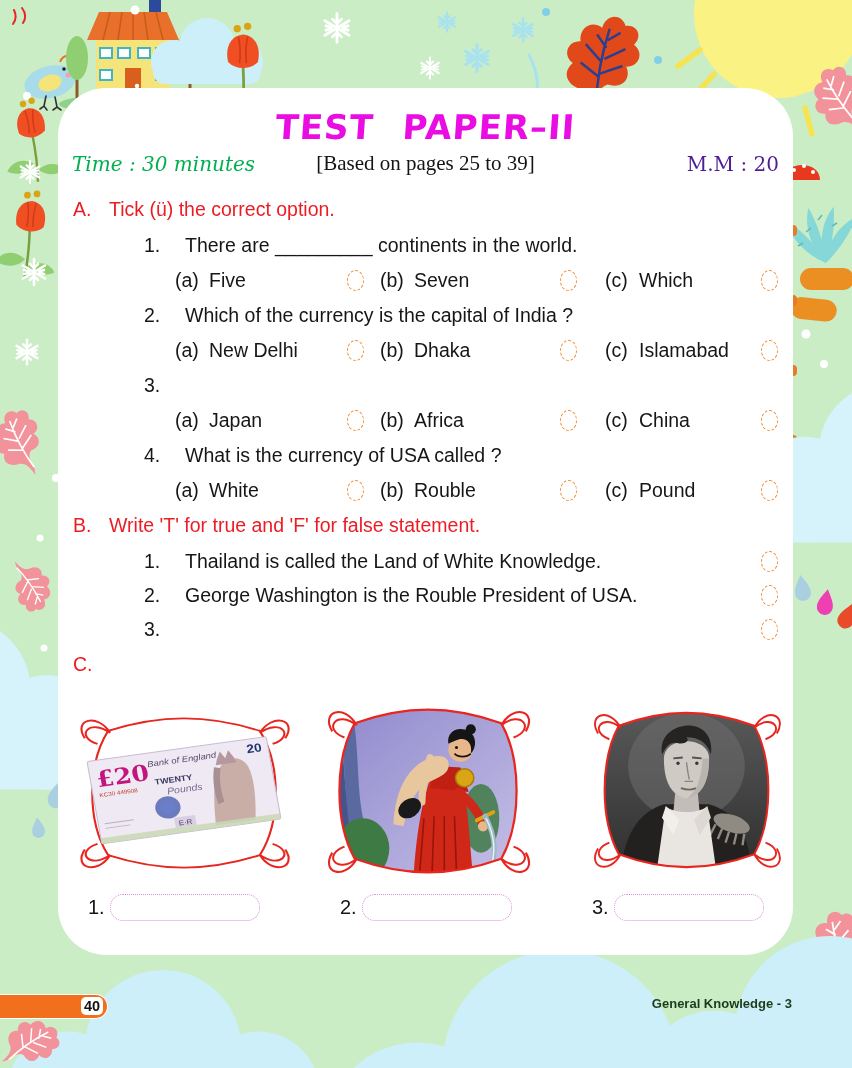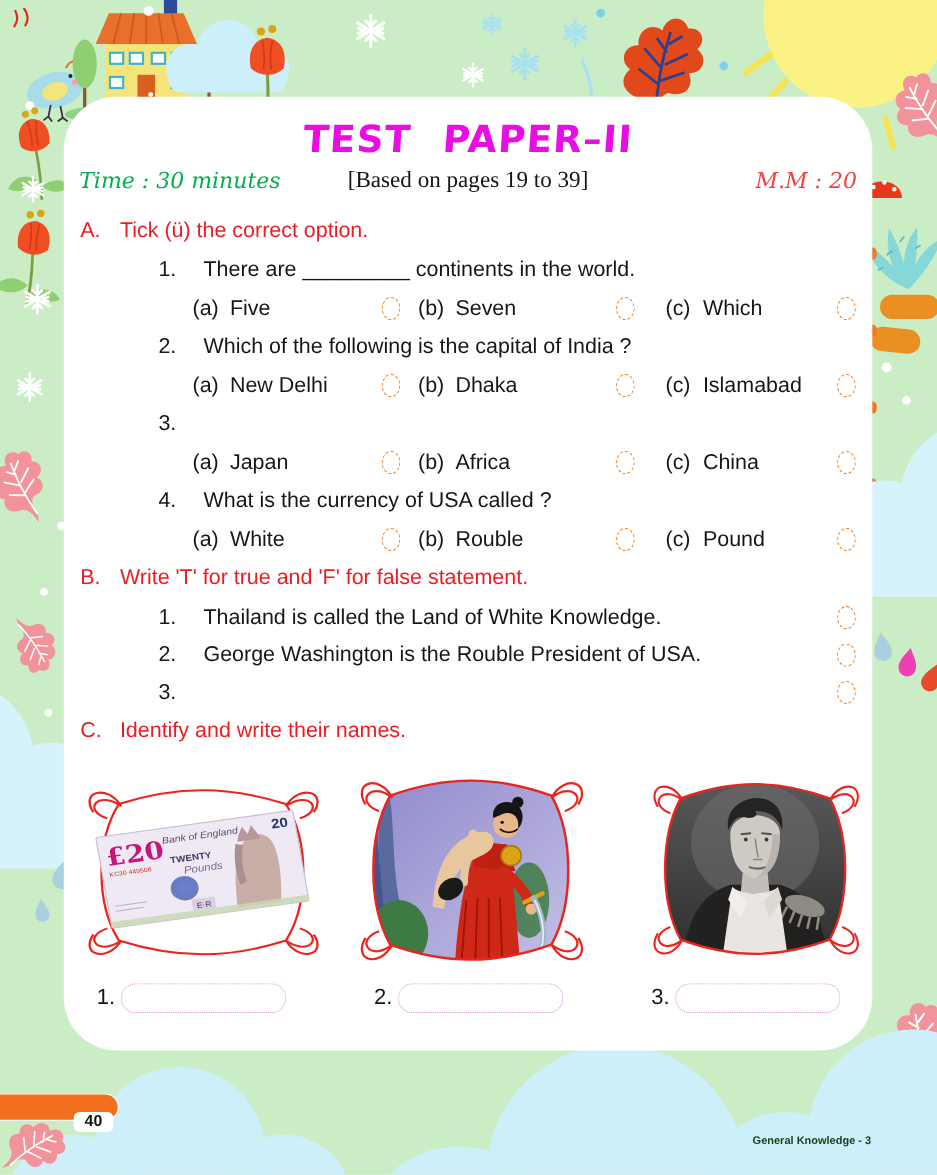--- a/index.html
+++ b/index.html
@@ -19,21 +19,21 @@
   }
   .title{
     margin:0;height:42px;line-height:42px;text-align:center;
     font-family:"DejaVu Sans", sans-serif;
     font-size:34px;font-weight:800;letter-spacing:1px;word-spacing:16px;
     color:#E90CE3;transform:skewX(-4deg);
   }
   .meta{display:flex;align-items:flex-end;margin-top:2px;height:26px;padding:0 14px;}
   .meta .time{width:235px;color:#00AF50;font-family:"DejaVu Serif",serif;font-style:italic;font-size:20px;}
   .meta .based{flex:1;text-align:center;font-family:"Liberation Serif",serif;font-size:21px;color:#141414;}
-  .meta .mm{width:235px;text-align:right;color:#ef4444;font-family:"DejaVu Serif",serif;font-style:italic;font-size:20px;}
+  .meta .mm{width:235px;text-align:right;color:#4c1d95;font-family:"DejaVu Serif",serif;font-size:20px;}
 
   .sec-head{display:flex;align-items:center;height:26px;margin-top:9px;padding-left:15px;
     color:#EC1C24;font-size:19.5px;}
   .sec-head.first{margin-top:20px;}
   .sec-label{width:36px;flex:none;}
 
   .q-line{display:flex;align-items:center;height:26px;margin-top:9px;padding-left:86px;
     font-size:19.5px;color:#161616;}
   .q-line.qfirst{margin-top:10px;}
   .q-num{width:41px;flex:none;}
@@ -66,26 +66,26 @@
     background:#fff;box-sizing:border-box;}
 
   
   .footer-tab{
     position:absolute;left:0;top:994px;width:108px;height:25px;z-index:3;
     background:#F26F1D;border-radius:0 13px 13px 0;
     border-top:1.5px solid #fff;border-right:1.5px solid #fff;border-bottom:1.5px solid #fff;
     box-sizing:border-box;
   }
   .page-num{
-    position:absolute;right:4px;top:16px;width:36px;height:18px;background:#fff;
+    position:absolute;right:4px;top:2px;width:22px;height:18px;background:#fff;
     border-radius:5px;text-align:center;font-weight:bold;font-size:14.5px;line-height:18px;color:#111;
   }
   .book-title{
     position:absolute;top:996px;right:60px;z-index:3;
-    font-size:10px;font-weight:bold;color:#1B3B1B;margin-top:36px;
+    font-size:13px;font-weight:bold;color:#1B3B1B;
   }
 </style>
 </head>
 <body>
 
 <svg class="bg-svg" width="852" height="1068" viewBox="0 0 852 1068">
   <defs>
     <g id="flake">
       <path d="M0,-13 L0,13 M-11,-6.5 L11,6.5 M-11,6.5 L11,-6.5" stroke-linecap="round" fill="none"></path>
       <path d="M-4,-8 L0,-4 M4,-8 L0,-4 M-4,8 L0,4 M4,8 L0,4 M-10,-2 L-5,-0.5 M-10,2 L-5,0.5 M10,-2 L5,-0.5 M10,2 L5,0.5" stroke-linecap="round" fill="none"></path>
@@ -268,21 +268,21 @@
   <use href="#cloud" transform="translate(830,1072) scale(3.4)" fill="#CDEFF9"></use>
   <use href="#leafP" transform="translate(30,1042) rotate(55) scale(1.15)"></use>
 </svg>
 
 <main class="card">
 
   <h1 class="title">TEST PAPER–II</h1>
 
   <div class="meta">
     <span class="time">Time : 30 minutes</span>
-    <span class="based">[Based on pages 19 to 39]</span>
+    <span class="based">[Based on pages 25 to 39]</span>
     <span class="mm">M.M : 20</span>
   </div>
 
   <div class="sec-head first">
     <span class="sec-label">A.</span>
     <span>Tick (ü) the correct option.</span>
   </div>
 
   <div class="q-line qfirst">
     <span class="q-num">1.</span>
@@ -301,21 +301,21 @@
     </div>
     <div class="opt o3">
       <span class="okey">(c)</span>
       <span>Which</span>
       <span class="circ"></span>
     </div>
   </div>
 
   <div class="q-line">
     <span class="q-num">2.</span>
-    <span>Which of the following is the capital of India ?</span>
+    <span>Which of the currency is the capital of India ?</span>
   </div>
   <div class="opts">
     <div class="opt o1">
       <span class="okey">(a)</span>
       <span>New Delhi</span>
       <span class="circ"></span>
     </div>
     <div class="opt o2">
       <span class="okey">(b)</span>
       <span>Dhaka</span>
@@ -386,21 +386,20 @@
     <span>George Washington is the Rouble President of USA.</span>
     <span class="circ"></span>
   </div>
   <div class="stmt">
     <span class="q-num">3.</span>
     <span class="circ"></span>
   </div>
 
   <div class="sec-head">
     <span class="sec-label">C.</span>
-    <span>Identify and write their names.</span>
   </div>
 
   <div class="media">
 
     <svg class="frame f1" viewBox="0 0 220 190" preserveAspectRatio="none">
       <use href="#pillow" fill="#ffffff" stroke="#E8251F" stroke-width="2"></use>
       <g transform="translate(110,92) rotate(-9)">
         <rect x="-86" y="-45" width="172" height="90" rx="2" fill="#EEE9F2" stroke="#C9BCD4" stroke-width="1"></rect>
         <g transform="translate(44,0)">
           <path d="M-20,42 C-18,16 -16,-8 -4,-22 C4,-30 16,-28 20,-16 C24,-2 22,20 18,42 Z" fill="#C9AEA8"></path>

